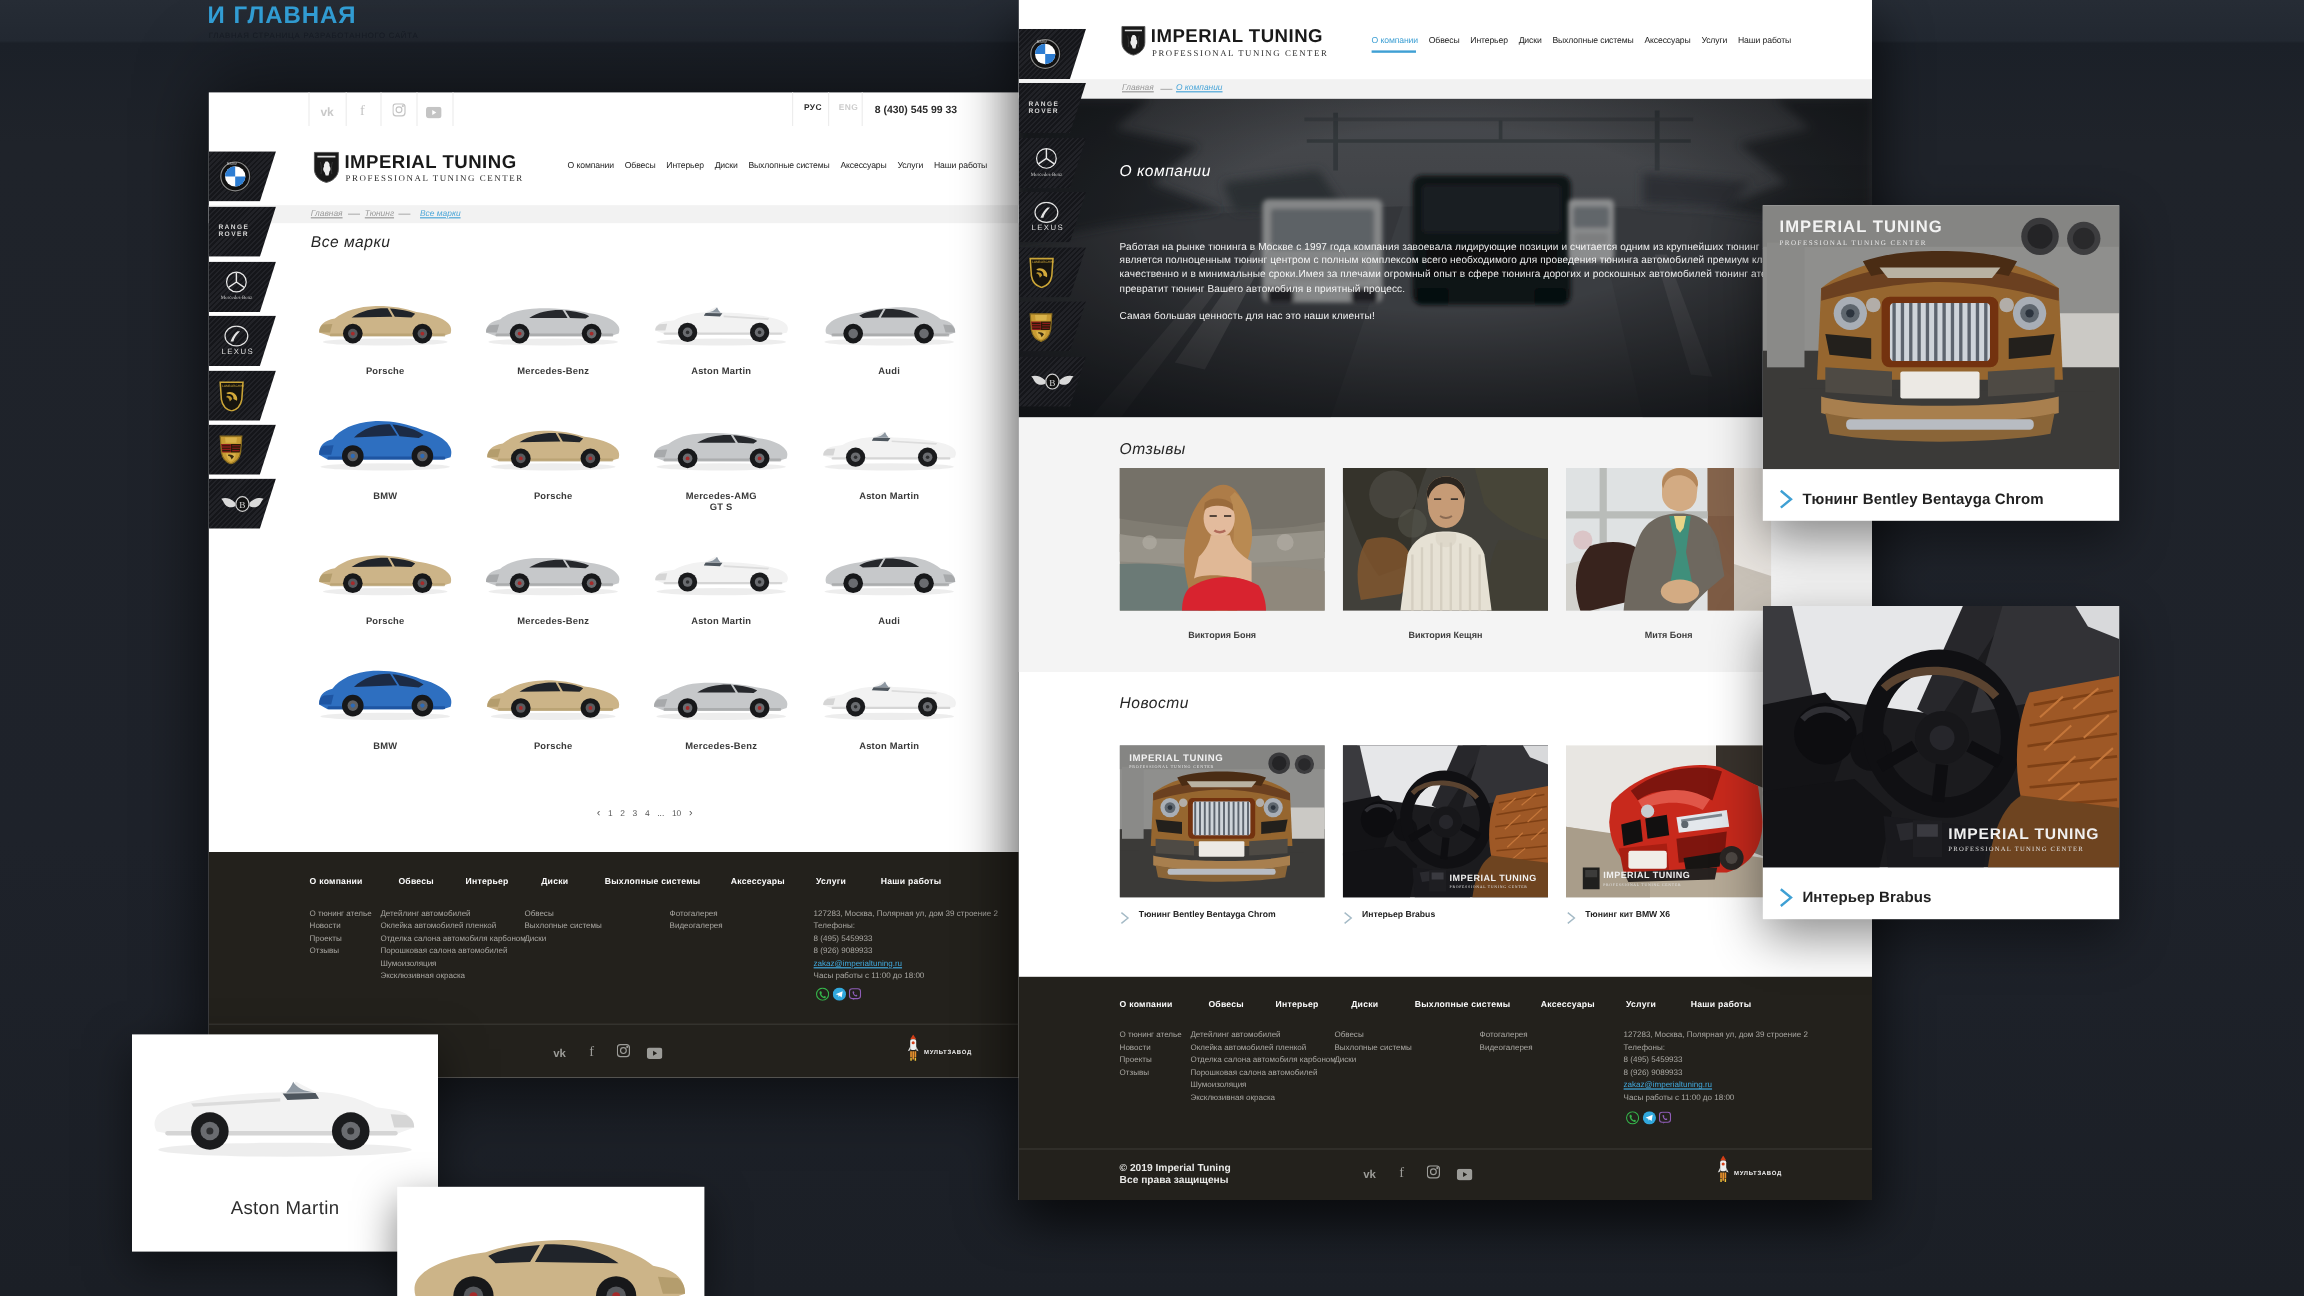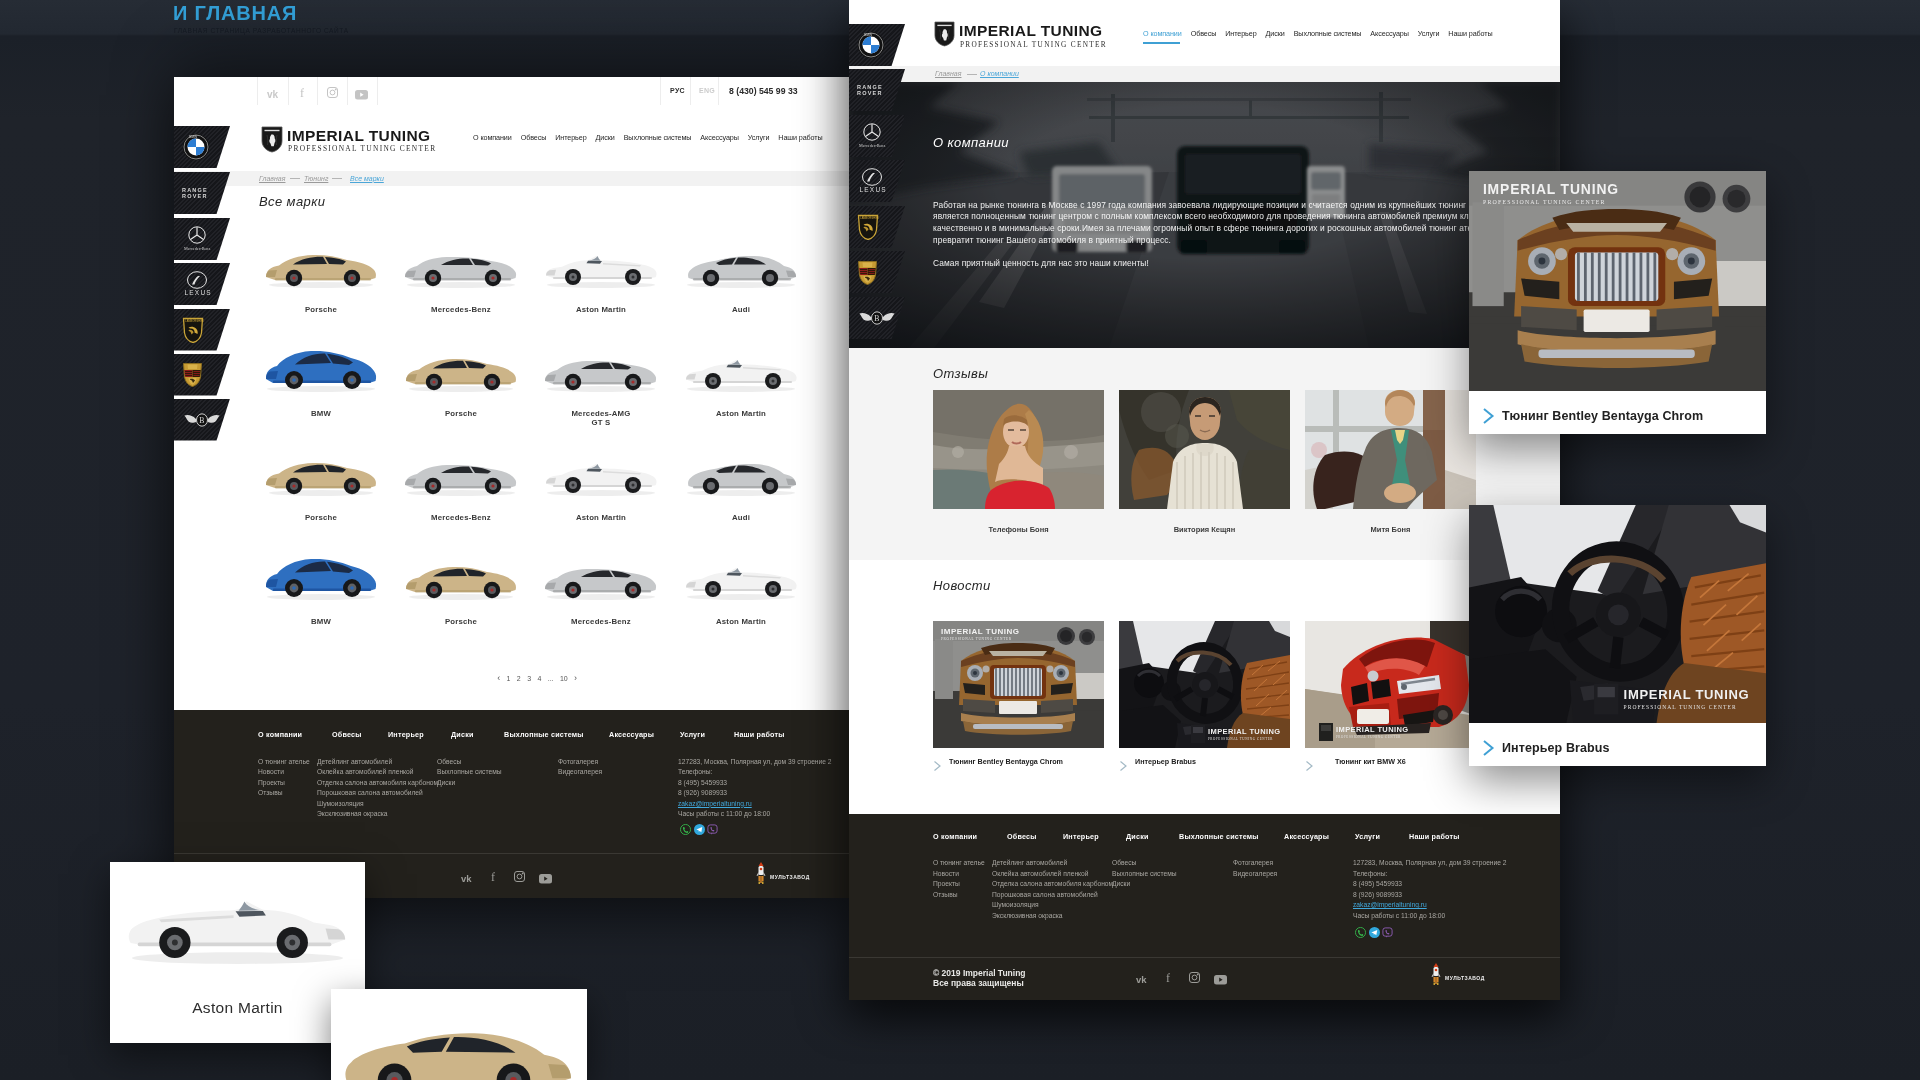--- a/index.html
+++ b/index.html
@@ -630,21 +630,21 @@
 
       <path d="M130,220 L200,120 L212,120 L155,226 Z" fill="#c2c2c2" opacity="0.22"></path>
       <path d="M60,266 L150,160 L165,160 L85,266 Z" fill="#c2c2c2" opacity="0.16"></path>
       <path d="M560,230 L530,130 L540,130 L578,232 Z" fill="#c2c2c2" opacity="0.14"></path>
       <rect width="711" height="266" fill="url(#vig)"></rect>
       <rect width="711" height="266" fill="#111417" opacity="0.22"></rect>
     </svg>
   </div>
   <div class="abs" style="left:84px;top:134.5px;font-size:13px;font-style:italic;color:#fff;letter-spacing:.4px">О компании</div>
   <div class="abs htext" style="left:84px;top:199.5px">Работая на рынке тюнинга в Москве с 1997 года компания завоевала лидирующие позиции и считается одним из крупнейших тюнинг ателье России. Imperial Tuning<br>является полноценным тюнинг центром с полным комплексом всего необходимого для проведения тюнинга автомобилей премиум класса в одном месте,<br>качественно и в минимальные сроки.Имея за плечами огромный опыт в сфере тюнинга дорогих и роскошных автомобилей тюнинг ателье "Imperial Tuning"<br>превратит тюнинг Вашего автомобиля в приятный процесс.</div>
-  <div class="abs htext" style="left:84px;top:257.5px">Самая приятный ценность для нас это наши клиенты!</div>
+  <div class="abs htext" style="left:84px;top:257.5px">Самая большая ценность для нас это наши клиенты!</div>
 
   <div class="tile" style="left:0;top:24px">
       <svg width="28" height="28" viewBox="0 0 28 28">
         <circle cx="14" cy="14" r="13" fill="#111"></circle>
         <circle cx="14" cy="14" r="12" fill="none" stroke="#888" stroke-width="1"></circle>
         <circle cx="14" cy="14" r="8.5" fill="#fff"></circle>
         <path d="M14,5.5 A8.5,8.5 0 0 0 5.5,14 L14,14 Z" fill="#2d7dd2"></path>
         <path d="M14,22.5 A8.5,8.5 0 0 0 22.5,14 L14,14 Z" fill="#2d7dd2"></path>
         <text x="7" y="4.6" font-size="3.4" fill="#ccc" font-family="Liberation Sans">BMW</text>
       </svg>
@@ -699,21 +699,21 @@
   <div class="abs" style="left:84px;top:366px;font-size:13px;font-style:italic;color:#262626;letter-spacing:.4px">Отзывы</div>
   <div class="abs" style="left:84px;top:390px"><svg width="171" height="119">
         <use href="#ph-bonya"></use>
       </svg></div>
   <div class="abs" style="left:270px;top:390px"><svg width="171" height="119">
         <use href="#ph-kesh"></use>
       </svg></div>
   <div class="abs" style="left:456px;top:390px"><svg width="171" height="119">
         <use href="#ph-fomin"></use>
       </svg></div>
-  <div class="abs" style="left:84px;top:525px;width:171px;text-align:center;font-size:7.5px;font-weight:bold;color:#3c3c3c">Телефоны Боня</div>
+  <div class="abs" style="left:84px;top:525px;width:171px;text-align:center;font-size:7.5px;font-weight:bold;color:#3c3c3c">Виктория Боня</div>
   <div class="abs" style="left:270px;top:525px;width:171px;text-align:center;font-size:7.5px;font-weight:bold;color:#3c3c3c">Виктория Кещян</div>
   <div class="abs" style="left:456px;top:525px;width:171px;text-align:center;font-size:7.5px;font-weight:bold;color:#3c3c3c">Митя Боня</div>
 
   <div class="abs" style="left:84px;top:578px;font-size:13px;font-style:italic;color:#262626;letter-spacing:.4px">Новости</div>
   <div class="abs" style="left:84px;top:621px"><svg width="171" height="127">
         <use href="#ph-bent-s"></use>
       </svg></div>
   <div class="abs" style="left:270px;top:621px"><svg width="171" height="127">
         <use href="#ph-brab-s"></use>
       </svg></div>
@@ -724,21 +724,21 @@
         <path d="M1.5,0.5 L7,5 L1.5,9.5" fill="none" stroke="#a4bac6" stroke-width="1.2"></path>
       </svg></div>
   <div class="cap" style="left:100px;top:756.5px;font-size:7.2px">Тюнинг Bentley Bentayga Chrom</div>
   <div class="chev" style="left:270px;top:757px"><svg width="9" height="10" viewBox="0 0 9 10">
         <path d="M1.5,0.5 L7,5 L1.5,9.5" fill="none" stroke="#a4bac6" stroke-width="1.2"></path>
       </svg></div>
   <div class="cap" style="left:286px;top:756.5px;font-size:7.2px">Интерьер Brabus</div>
   <div class="chev" style="left:456px;top:757px"><svg width="9" height="10" viewBox="0 0 9 10">
         <path d="M1.5,0.5 L7,5 L1.5,9.5" fill="none" stroke="#a4bac6" stroke-width="1.2"></path>
       </svg></div>
-  <div class="cap" style="left:486px;top:756.5px;font-size:7.2px">Тюнинг кит BMW X6</div>
+  <div class="cap" style="left:472px;top:756.5px;font-size:7.2px">Тюнинг кит BMW X6</div>
 
   <div class="pfooter" style="top:814px;height:186px" id="f2">
     <div class="fmenu" style="left:84px;top:18px">О компании</div>
     <div class="fmenu" style="left:158px;top:18px">Обвесы</div>
     <div class="fmenu" style="left:214px;top:18px">Интерьер</div>
     <div class="fmenu" style="left:277px;top:18px">Диски</div>
     <div class="fmenu" style="left:330px;top:18px">Выхлопные системы</div>
     <div class="fmenu" style="left:435px;top:18px">Аксессуары</div>
     <div class="fmenu" style="left:506px;top:18px">Услуги</div>
     <div class="fmenu" style="left:560px;top:18px">Наши работы</div>

